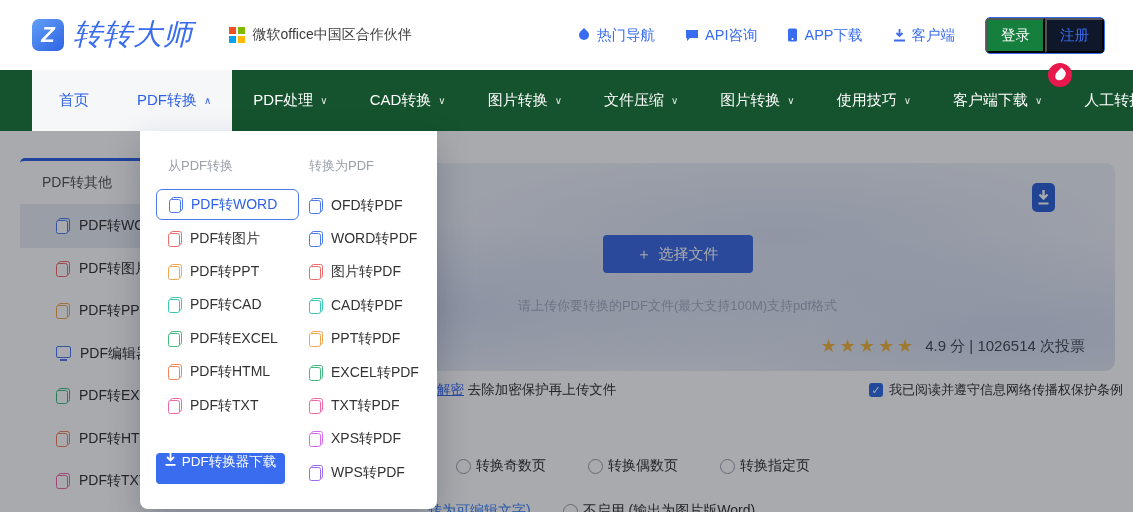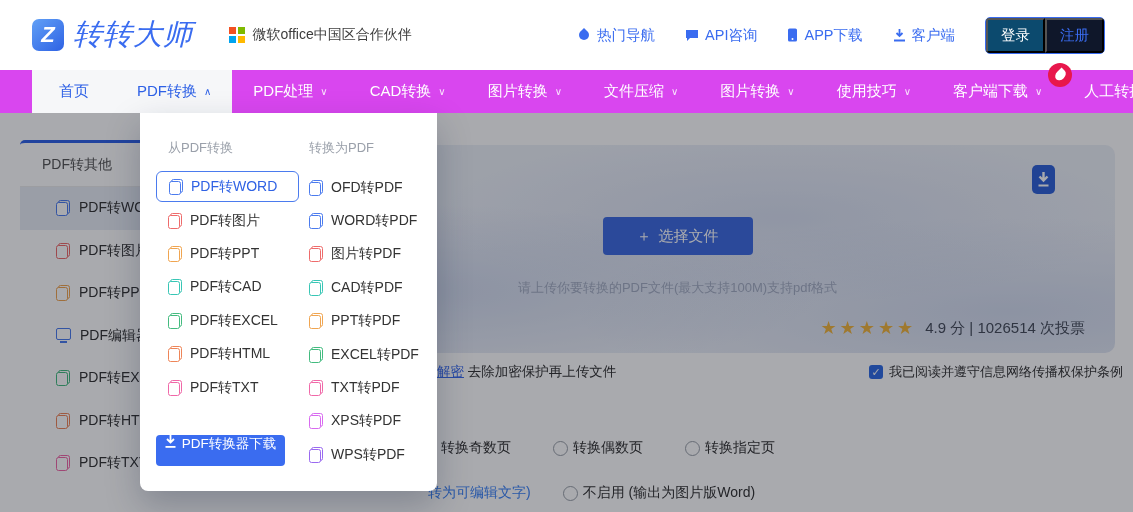--- a/index.html
+++ b/index.html
@@ -15,25 +15,25 @@
   .logo-name { font-size:29px; font-weight:400; font-style:italic; color:#3a6cf0; letter-spacing:1px; }
   .partner { display:flex; align-items:center; gap:8px; margin-left:36px; }
   .ms-logo { display:grid; grid-template-columns:7px 7px; grid-template-rows:7px 7px; gap:1.5px; }
   .ms-logo i { display:block; }
   .ms1{background:#f25022}.ms2{background:#7fba00}.ms3{background:#00a4ef}.ms4{background:#ffb900}
   .partner-text { font-size:14px; color:#3c3c3c; }
   .top-links { margin-left:auto; display:flex; align-items:flex-start; gap:30px; }
   .top-link { display:flex; align-items:center; gap:6px; color:#3a6cf0; font-size:14.5px; cursor:pointer; }
   .top-link svg { display:block; }
   .auth { display:flex; margin-left:30px; border:1px solid #3a6cf0; border-radius:5px; overflow:hidden; }
-  .btn-login { background:#0c4a6e; color:#fff; font-size:14.5px; padding:6px 13px; cursor:pointer; }
+  .btn-login { background:#15803d; color:#fff; font-size:14.5px; padding:6px 13px; cursor:pointer; }
   .btn-register { background:#0f172a; color:#3a6cf0; font-size:14.5px; padding:6px 13px; cursor:pointer; }
 
   
-  .mainnav { height:43px; background:#d946ef; display:flex; align-items:stretch; padding-left:32px; position:relative; }
+  .mainnav { height:61px; background:#14532d; display:flex; align-items:stretch; padding-left:32px; position:relative; }
   .nav-item { display:flex; align-items:center; gap:7px; padding:0 21px; color:#fff; font-size:15px; cursor:pointer; position:relative; white-space:nowrap; }
   .nav-item .caret { font-size:10px; color:rgba(255,255,255,.85); }
   .nav-item.active { background:#f6f7f9; color:#2e61e6; }
   .nav-item.active .caret { color:#2e61e6; }
   .nav-item.home { padding:0 27px; }
   .flame-badge { position:absolute; top:-7px; right:-9px; width:24px; height:24px; border-radius:50%;
     background:#e8174c; display:flex; align-items:center; justify-content:center; }
   .flame-badge .flame { width:9px; height:12px; }
   .flame { background:currentColor; border-radius:0 50% 50% 50%; transform:rotate(45deg); display:inline-block; }
   .tl-flame { width:10px; height:10px; color:#3a6cf0; margin-right:2px;}
@@ -95,21 +95,21 @@
   .stars { color:#f0b43c; font-size:18px; letter-spacing:3px; }
   .rating-text { font-size:15px; color:#454c5a; }
 
   
   .decrypt-row { position:absolute; left:437px; top:250px; font-size:13.5px; color:#333; z-index:1; white-space:nowrap; }
   .decrypt-link { color:#3a6cf0; text-decoration:underline; cursor:pointer; }
   .agree-row { position:absolute; left:869px; top:250px; display:flex; align-items:center; gap:6px; z-index:1; white-space:nowrap; }
   .checkbox { width:14px; height:14px; background:#2f6be4; border-radius:3px; color:#fff; font-size:11px;
     display:flex; align-items:center; justify-content:center; cursor:pointer; }
   .agree-text { font-size:13px; color:#333; }
-  .radio-row1 { position:absolute; left:421px; top:326px; display:flex; gap:42px; z-index:1; }
+  .radio-row1 { position:absolute; left:456px; top:326px; display:flex; gap:42px; z-index:1; }
   .radio-row2 { position:absolute; left:428px; top:371px; display:flex; align-items:center; gap:32px; z-index:1; }
   .radio-opt { display:flex; align-items:center; gap:5px; font-size:14px; color:#333; cursor:pointer; white-space:nowrap; }
   .radio-circle { width:15px; height:15px; border:1px solid #9aa0a8; border-radius:50%; background:#fff; flex:0 0 15px; }
   .frag-text { font-size:14px; color:#3b82f6; white-space:nowrap; }
 </style>
 </head>
 <body>
 
 <div class="page">
 

